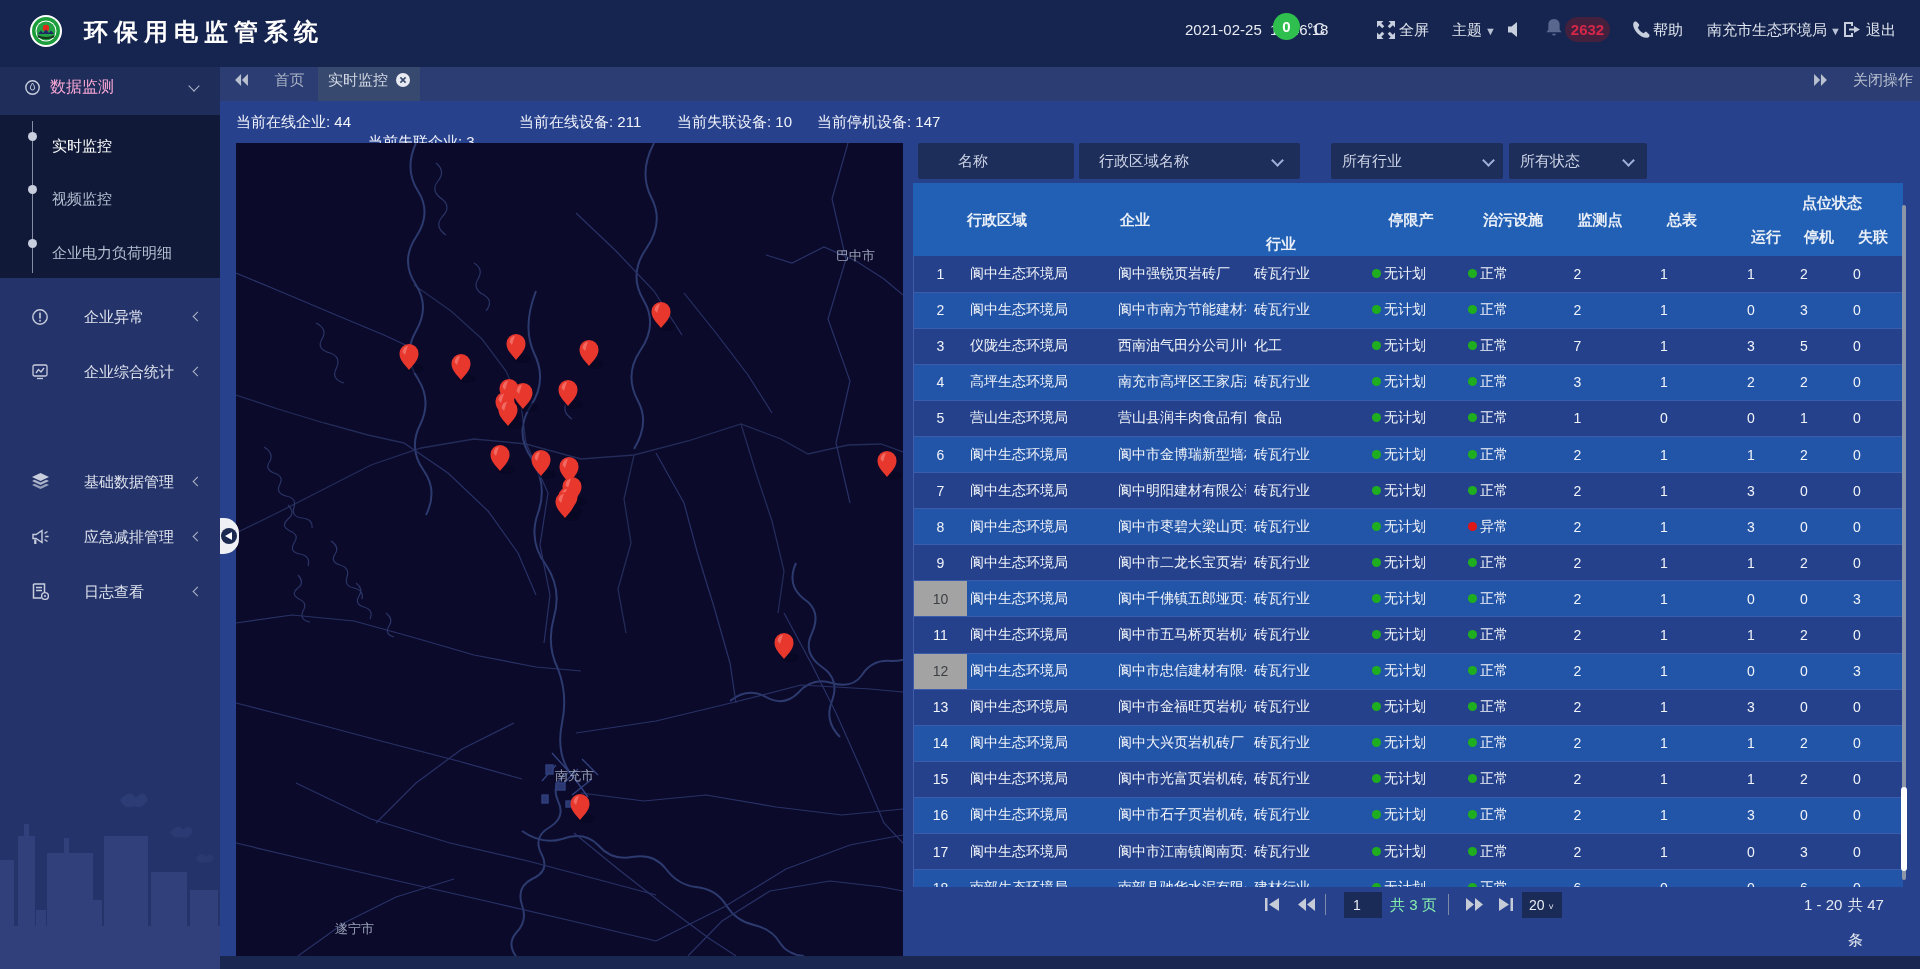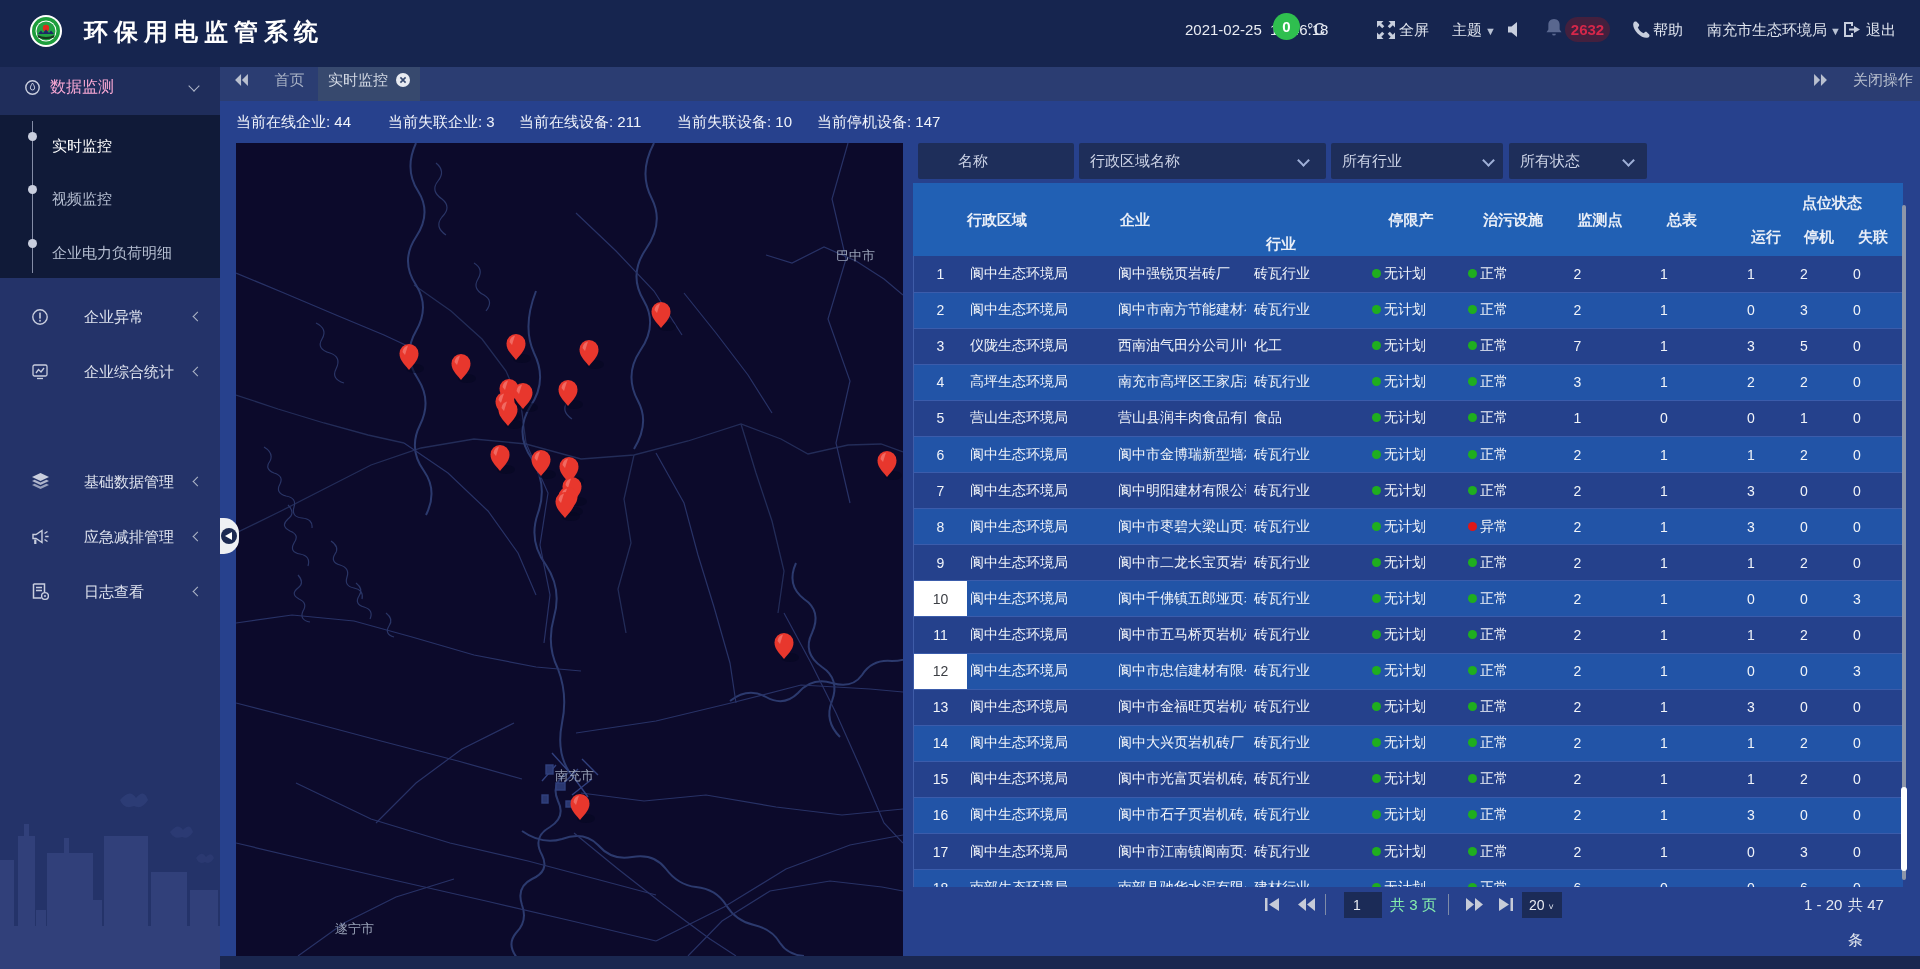--- a/index.html
+++ b/index.html
@@ -37,21 +37,21 @@
 #thead .h1{top:28px;}
 #thead .hg{top:11px;}
 #thead .h2{top:45px;}
 #tbody{position:absolute;left:5px;top:113px;width:990px;height:631px;overflow:hidden;border-left:1px solid #3f5ca8;}
 #tbl{border-collapse:collapse;table-layout:fixed;width:989px;}
 #tbl tr{height:36.1px;border-bottom:1px solid #3b5cab;}
 #tbl tr.o{background:#25418c;}
 #tbl tr.e{background:#2254a7;}
 #tbl td{font-size:14px;color:#f1f4f9;white-space:nowrap;overflow:hidden;padding:0;}
 #tbl .n{text-align:center;}
-#tbl .gcell{background:#ffffff;color:#3c3f45;}
+#tbl .gcell{background:#a3a3a3;color:#3c3f45;}
 #tbl .c{text-align:center;}
 #tbl .t0{padding-left:3px;}
 #tbl .t1{padding-left:8px;}
 #tbl .s1{padding-left:12px;}
 #tbl .s2{padding-left:13px;}
 i.g,i.r{display:inline-block;width:9px;height:9px;border-radius:50%;margin-right:3px;}
 i.g{background:#1fae1f;}
 i.r{background:#e01717;}
 #pager{position:absolute;left:5px;top:744px;width:990px;height:35px;}
 </style>
@@ -191,21 +191,21 @@
       </svg>
   </div>
   <svg class="abs" style="left:1594px;top:15px" width="13" height="12" viewBox="0 0 15 14" fill="#b9c0cf">
       <path d="M0 0 L7 7 L0 14 Z"></path>
       <path d="M8 0 L15 7 L8 14 Z"></path>
     </svg>
   <div class="abs" style="left:1633px;top:0;line-height:42px;color:#b9c0cf;font-size:15px;">关闭操作</div>
 </div>
 <div id="content">
 <div class="stat" style="left:16px;">当前在线企业: 44</div>
-<div class="stat" style="left:168px;">当前失联企业: 3</div>
+<div class="stat" style="left:148px;margin-top:20px;">当前失联企业: 3</div>
 <div class="stat" style="left:299px;">当前在线设备: 211</div>
 <div class="stat" style="left:457px;">当前失联设备: 10</div>
 <div class="stat" style="left:597px;">当前停机设备: 147</div>
 <div id="map">
 <svg width="667" height="813" viewBox="0 0 667 813">
   <g fill="none" stroke="#232c58" stroke-width="1.3">
     <path d="M0 390 L45 368 L90 345 L135 322 L185 305 L238 296 L290 301 L345 316 L398 312 L452 298 L505 281 L545 296 L572 311 L612 302 L645 301 L667 309"></path>
     <path d="M0 252 L42 266 L88 280 L132 292 L168 300"></path>
     <path d="M178 142 L215 168 L246 196 L270 228 L285 262 L290 300"></path>
     <path d="M398 312 L388 356 L395 400 L382 446 L390 490"></path>
@@ -298,21 +298,21 @@
 </div>
 <div class="abs" style="left:0px;top:417px;width:19px;height:36px;background:#eef0f3;border-radius:0 15px 15px 0;z-index:5;">
   <div class="abs" style="left:1px;top:10px;width:16px;height:16px;border-radius:50%;background:#1c2a52;">
         <svg style="position:absolute;left:4px;top:4px" width="7" height="8" viewBox="0 0 7 8" fill="#fff">
           <path d="M7 0 L7 8 L0 4 Z"></path>
         </svg>
       </div>
 </div>
 <div id="rp">
   <div class="fbox" style="left:10px;width:156px;padding-left:40px;">名称</div>
-  <div class="fbox" style="left:171px;width:247px;padding-left:11px;">行政区域名称<div class="fchev" style="right:18px;"></div></div>
+  <div class="fbox" style="left:171px;width:221px;padding-left:20px;">行政区域名称<div class="fchev" style="right:18px;"></div></div>
   <div class="fbox" style="left:423px;width:172px;padding-left:11px;">所有行业<div class="fchev" style="right:10px;"></div></div>
   <div class="fbox" style="left:601px;width:138px;padding-left:11px;">所有状态<div class="fchev" style="right:14px;"></div></div>
 
   <div id="thead">
     <span class="h1" style="left:84px;">行政区域</span>
     <span class="h1" style="left:222px;">企业</span>
     <span class="h1" style="left:368px;margin-top:24px;">行业</span>
     <span class="h1" style="left:498px;">停限产</span>
     <span class="h1" style="left:600px;">治污设施</span>
     <span class="h1" style="left:687px;">监测点</span>

